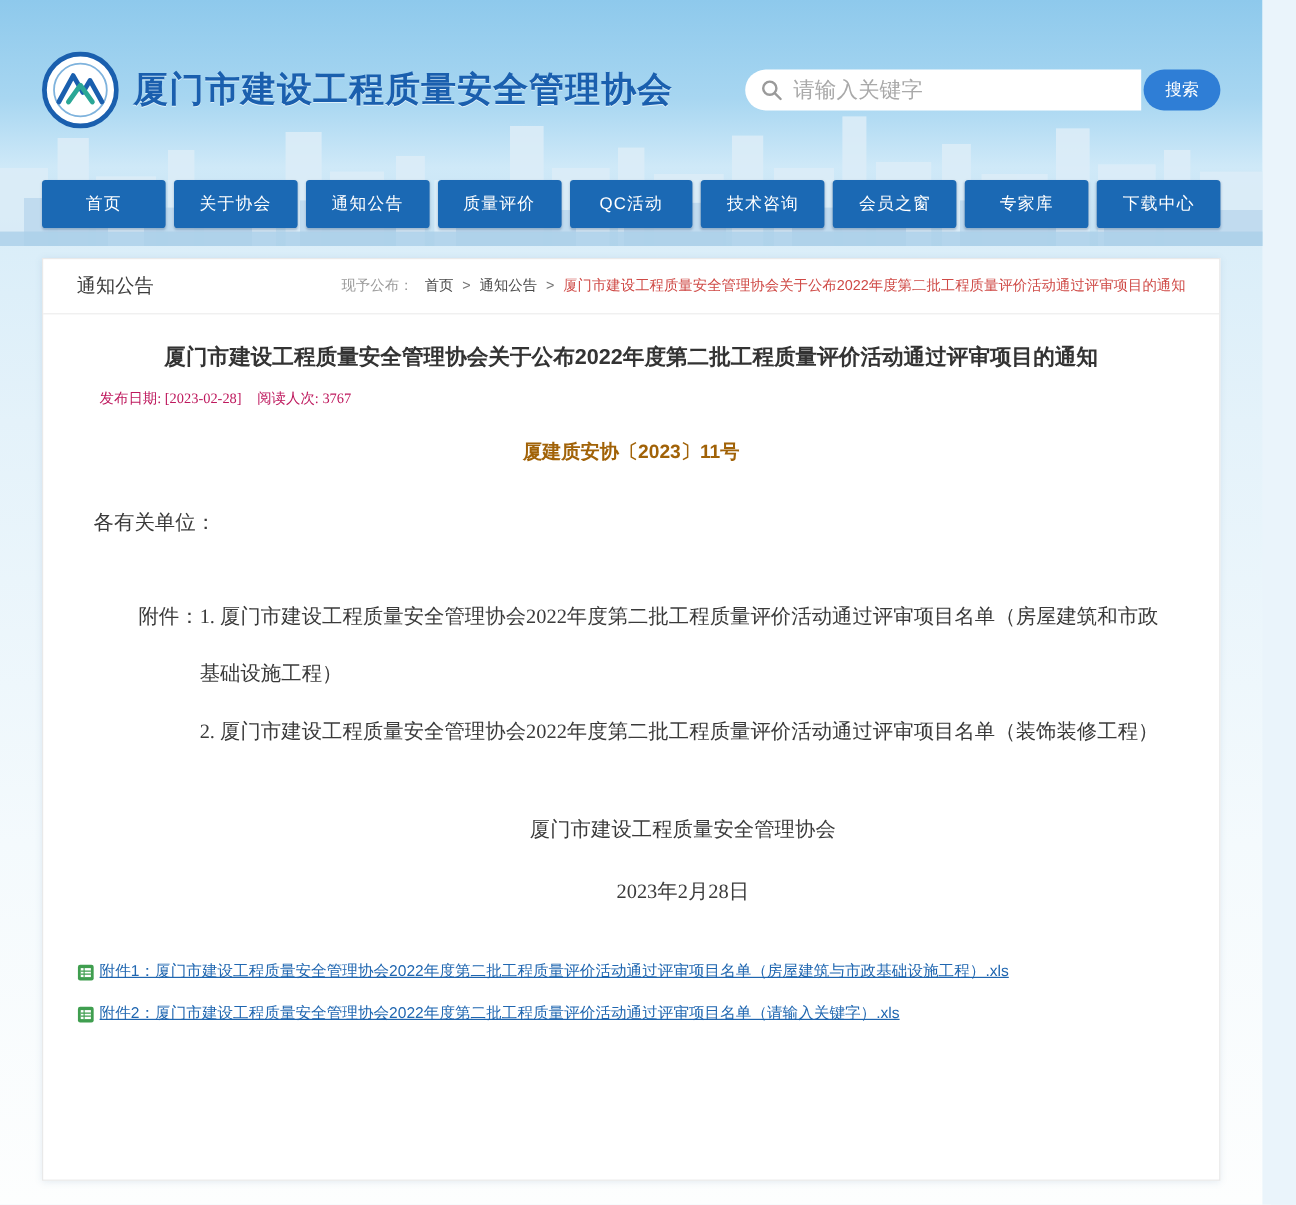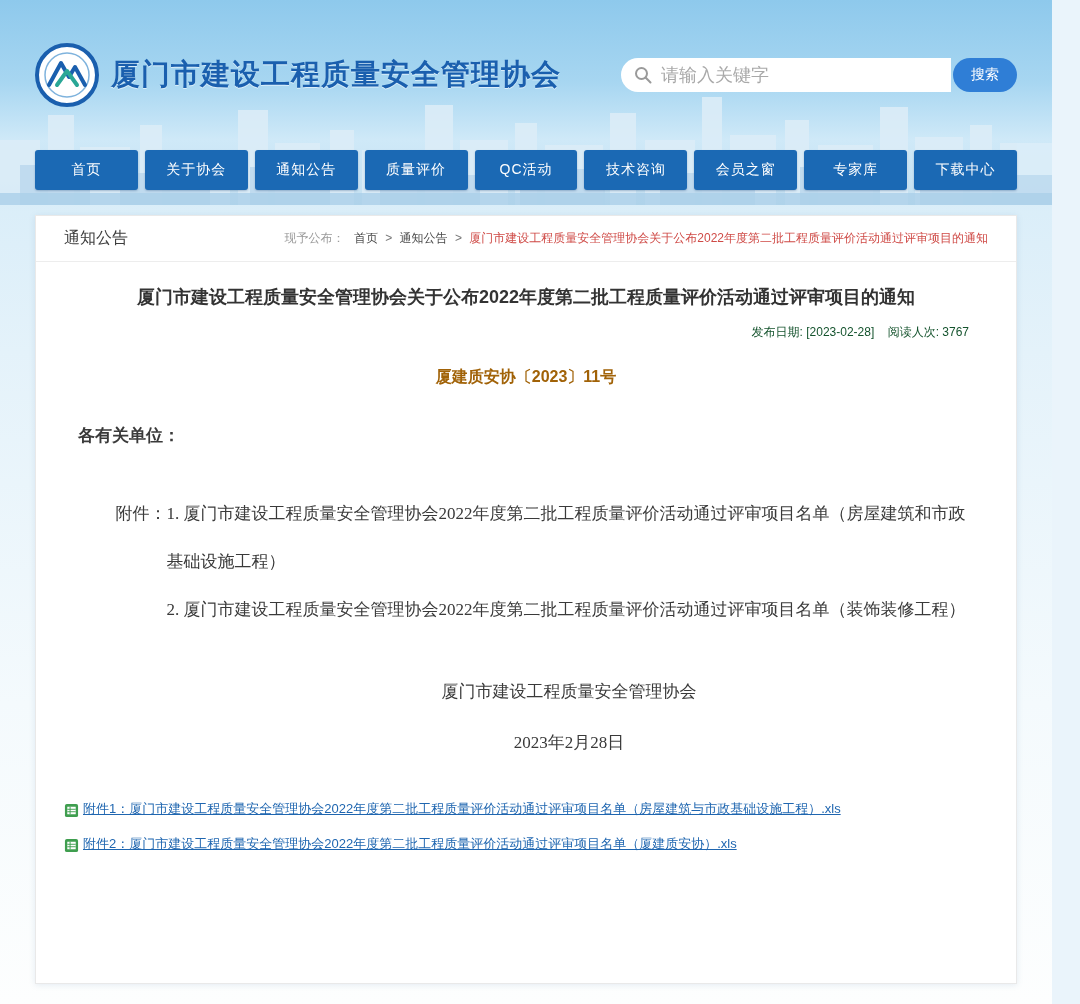--- a/index.html
+++ b/index.html
@@ -40,26 +40,26 @@
   .section-title { font-size:16px; color:#3d3d3d; }
   .breadcrumb { font-size:12px; color:#555; white-space:nowrap; }
   .crumb-label { color:#9b9b9b; margin-right:6px; }
   .crumb-link { color:#4a4a4a; cursor:pointer; }
   .crumb-sep { color:#777; margin:0 4px; }
   .crumb-current { color:#cf4a46; }
 
   
   .article { padding:22px 42px 0; }
   .article-title { text-align:center; font-size:18px; font-weight:bold; color:#333; line-height:1.5; }
-  .article-meta { text-align:right; margin-top:13px; font-size:12px; color:#14532d; }
+  .article-meta { text-align:left; margin-top:13px; font-size:12px; color:#be185d;font-family:Liberation Serif, serif; }
   .article-meta span { margin:0 5px; }
   .doc-number { text-align:center; margin-top:26px; font-size:16px; color:#a16207;font-weight:bold; }
   .doc-body { margin-top:28px; font-family:"Liberation Serif", serif;
               font-size:17px; color:#3a3a3a; }
-  .salutation { line-height:40px;font-weight:bold; }
+  .salutation { line-height:40px; }
   .paragraph { margin-top:8px; line-height:40px; text-indent:2em; text-align:justify; }
   .attach-block { margin-top:34px; padding-left:2.2em; }
   .attach-line { line-height:48px; display:flex; }
   .attach-label { flex:0 0 auto; }
   .attach-items { flex:1; }
   .attach-item { line-height:48px; }
   .signature-block { margin-top:46px; text-align:center; padding-left:86px;
                      font-family:"Liberation Serif", serif; font-size:17px; color:#3a3a3a; }
   .sign-date { margin-top:28px; }
 
@@ -204,18 +204,18 @@
         <a class="download-link">附件1：厦门市建设工程质量安全管理协会2022年度第二批工程质量评价活动通过评审项目名单（房屋建筑与市政基础设施工程）.xls</a>
       </div>
       <div class="download-row">
         <svg class="excel-icon" viewBox="0 0 16 16" aria-hidden="true">
           <rect x="1" y="1" width="14" height="14" rx="2" fill="#3f9e4f"></rect>
           <rect x="3.5" y="4" width="9" height="8" fill="#ffffff"></rect>
           <line x1="3.5" y1="6.7" x2="12.5" y2="6.7" stroke="#3f9e4f" stroke-width="1"></line>
           <line x1="3.5" y1="9.3" x2="12.5" y2="9.3" stroke="#3f9e4f" stroke-width="1"></line>
           <line x1="6.5" y1="4" x2="6.5" y2="12" stroke="#3f9e4f" stroke-width="1"></line>
         </svg>
-        <a class="download-link">附件2：厦门市建设工程质量安全管理协会2022年度第二批工程质量评价活动通过评审项目名单（厦建质安协）.xls</a>
+        <a class="download-link">附件2：厦门市建设工程质量安全管理协会2022年度第二批工程质量评价活动通过评审项目名单（请输入关键字）.xls</a>
       </div>
     </div>
 
   </div>
 </div>
 
 </body></html>

